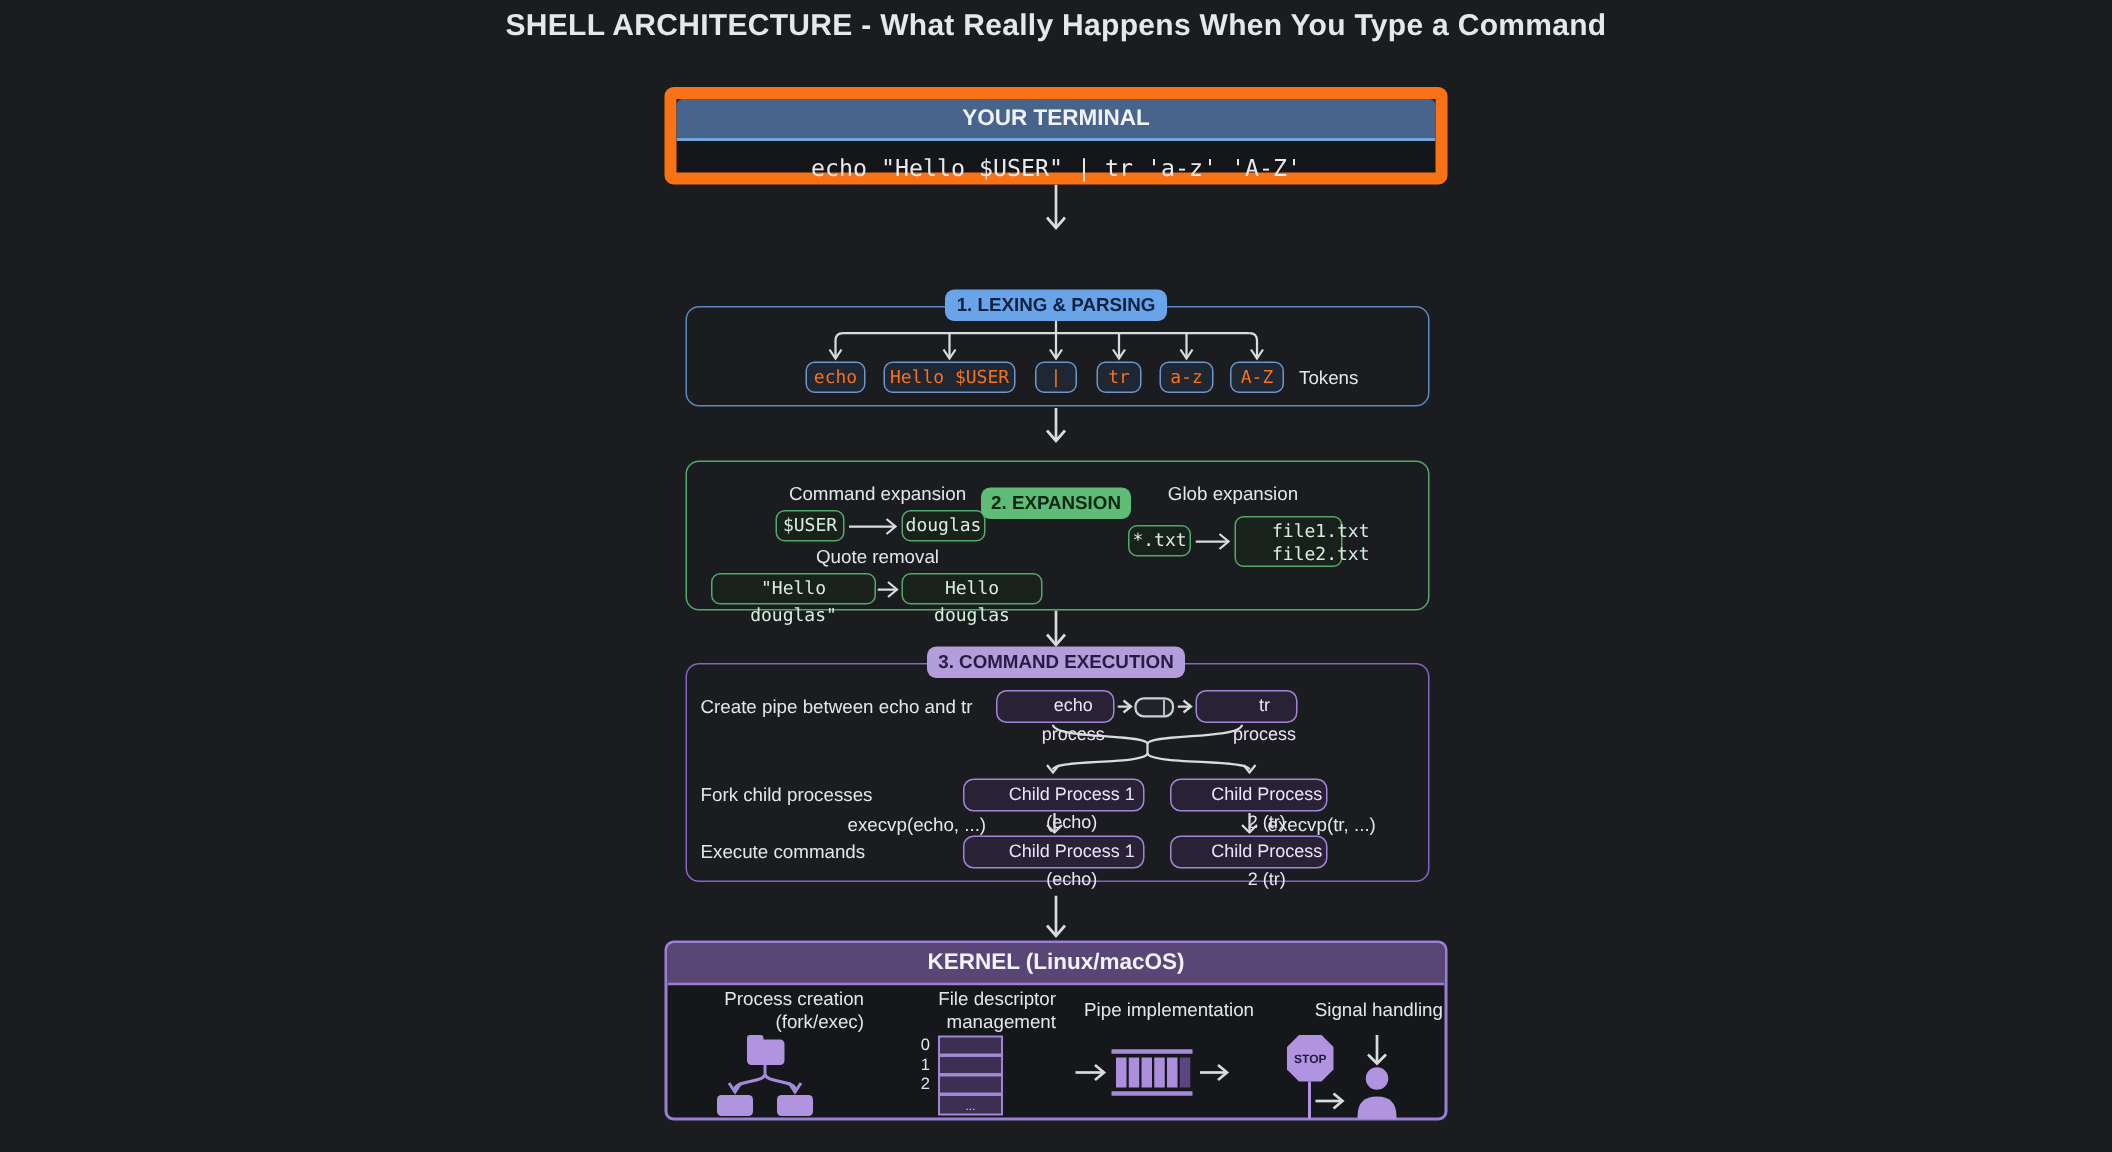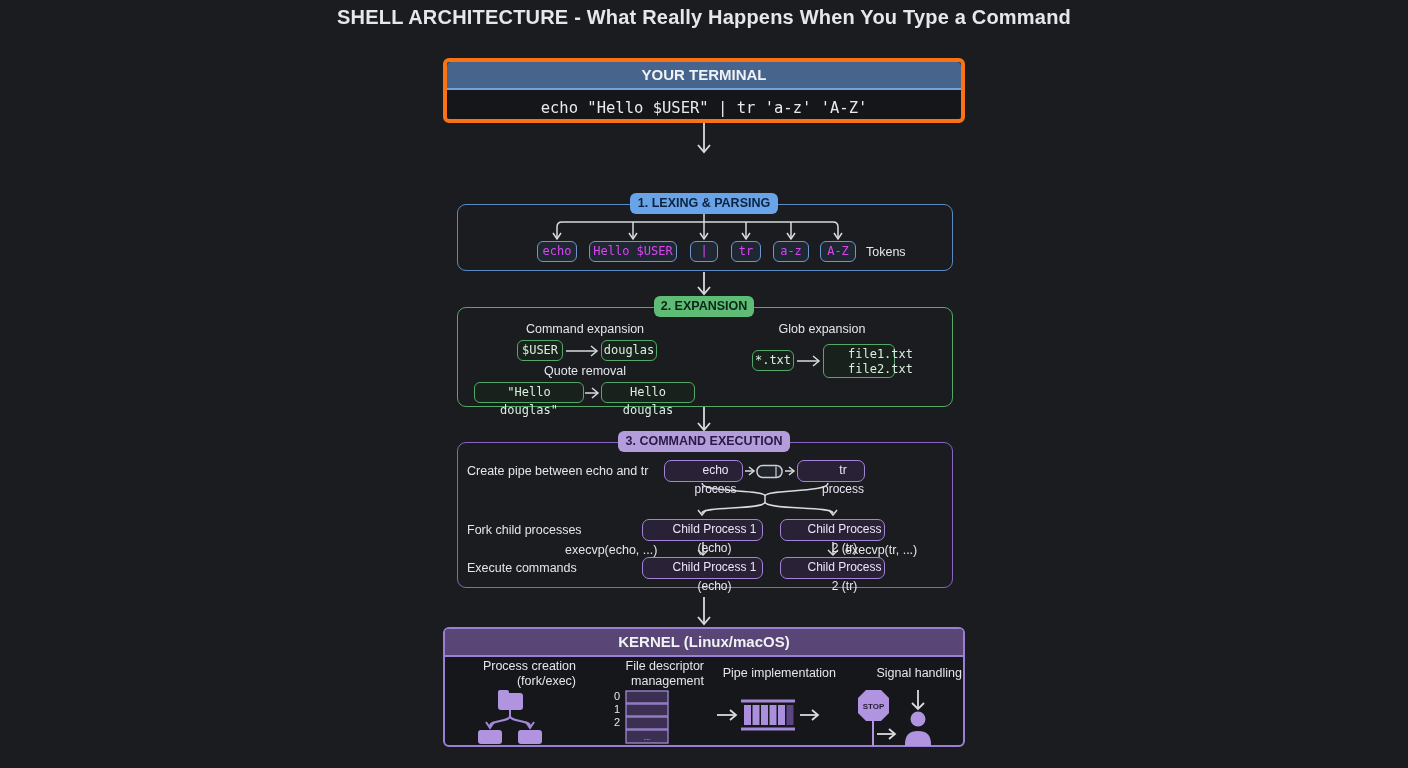--- a/index.html
+++ b/index.html
@@ -4,41 +4,41 @@
 <style>
   html,body{margin:0;padding:0;background:#1a1c20;}
   #canvas{position:relative;width:1408px;height:768px;background:#1a1c20;overflow:hidden;
           font-family:"Liberation Sans",sans-serif;}
   .title{position:absolute;top:6px;left:0;width:100%;text-align:center;color:#e6e7e9;
          font-size:20px;font-weight:bold;letter-spacing:0.2px;}
   
   .frame{position:absolute;box-sizing:border-box;border-radius:6px;background:#14161a;}
   .frame-hdr{height:26px;line-height:26px;text-align:center;font-weight:bold;font-size:15px;color:#f0f2f5;
              border-radius:4px 4px 0 0;}
-  .term-frame{border:4px solid #f97316;}
+  .term-frame{border:8px solid #f97316;}
   .term-hdr{background:#47648c;border-bottom:2px solid #74a3da;}
   .shell-frame{border:2px solid #4a74ad;background:#15171b;}
   .shell-hdr{background:#3c434f;border-bottom:1px solid #4a74ad;}
   .kernel-frame{border:2px solid #9b7fd4;background:#15171b;}
   .kernel-hdr{background:#594677;border-bottom:2px solid #9b7fd4;}
   .cmdline{height:37px;line-height:37px;text-align:center;color:#e8eaed;
            font-family:"DejaVu Sans Mono",monospace;font-size:15.5px;}
   
   .panel{position:absolute;box-sizing:border-box;border-radius:9px;background:transparent;}
   .panel-blue{border:1.5px solid #5b8ac2;}
   .panel-green{border:1.5px solid #53a968;}
   .panel-purple{border:1.5px solid #8a63c4;}
   .badge{position:absolute;box-sizing:border-box;height:21px;line-height:21px;text-align:center;
          border-radius:6px;font-weight:bold;font-size:12.5px;z-index:3;}
   .badge-blue{background:#69a4e8;color:#0d2240;}
-  .badge-green{background:#5ebc77;color:#0b2615;}
+  .badge-green{background:#5ebc77;color:#0b2615;margin-top:29px;}
   .badge-purple{background:#b39ddb;color:#2a1a47;}
   
   .tok{position:absolute;box-sizing:border-box;height:21px;line-height:18px;text-align:center;
-       border:1.5px solid #6e96cc;border-radius:6px;background:#1f2733;color:#d946ef;
+       border:1.5px solid #6e96cc;border-radius:6px;background:#1f2733;color:#f97316;
        font-family:"DejaVu Sans Mono",monospace;font-size:12px;}
   .gbox{position:absolute;box-sizing:border-box;height:21px;line-height:18px;text-align:center;
         border:1.5px solid #53a968;border-radius:6px;background:#19211c;color:#d8efdf;
         font-family:"DejaVu Sans Mono",monospace;font-size:12px;}
   .gbox2{height:34px;line-height:15px;padding-top:2px;}
   .pbox{position:absolute;box-sizing:border-box;height:22px;line-height:19px;text-align:center;
         border:1.5px solid #a484d8;border-radius:7px;background:#292135;color:#ece5f7;
         font-size:12px;padding-left:24px;}
   .lbl{position:absolute;color:#e4e6e9;font-size:12.5px;}
   .lbl-c{text-align:center;}

